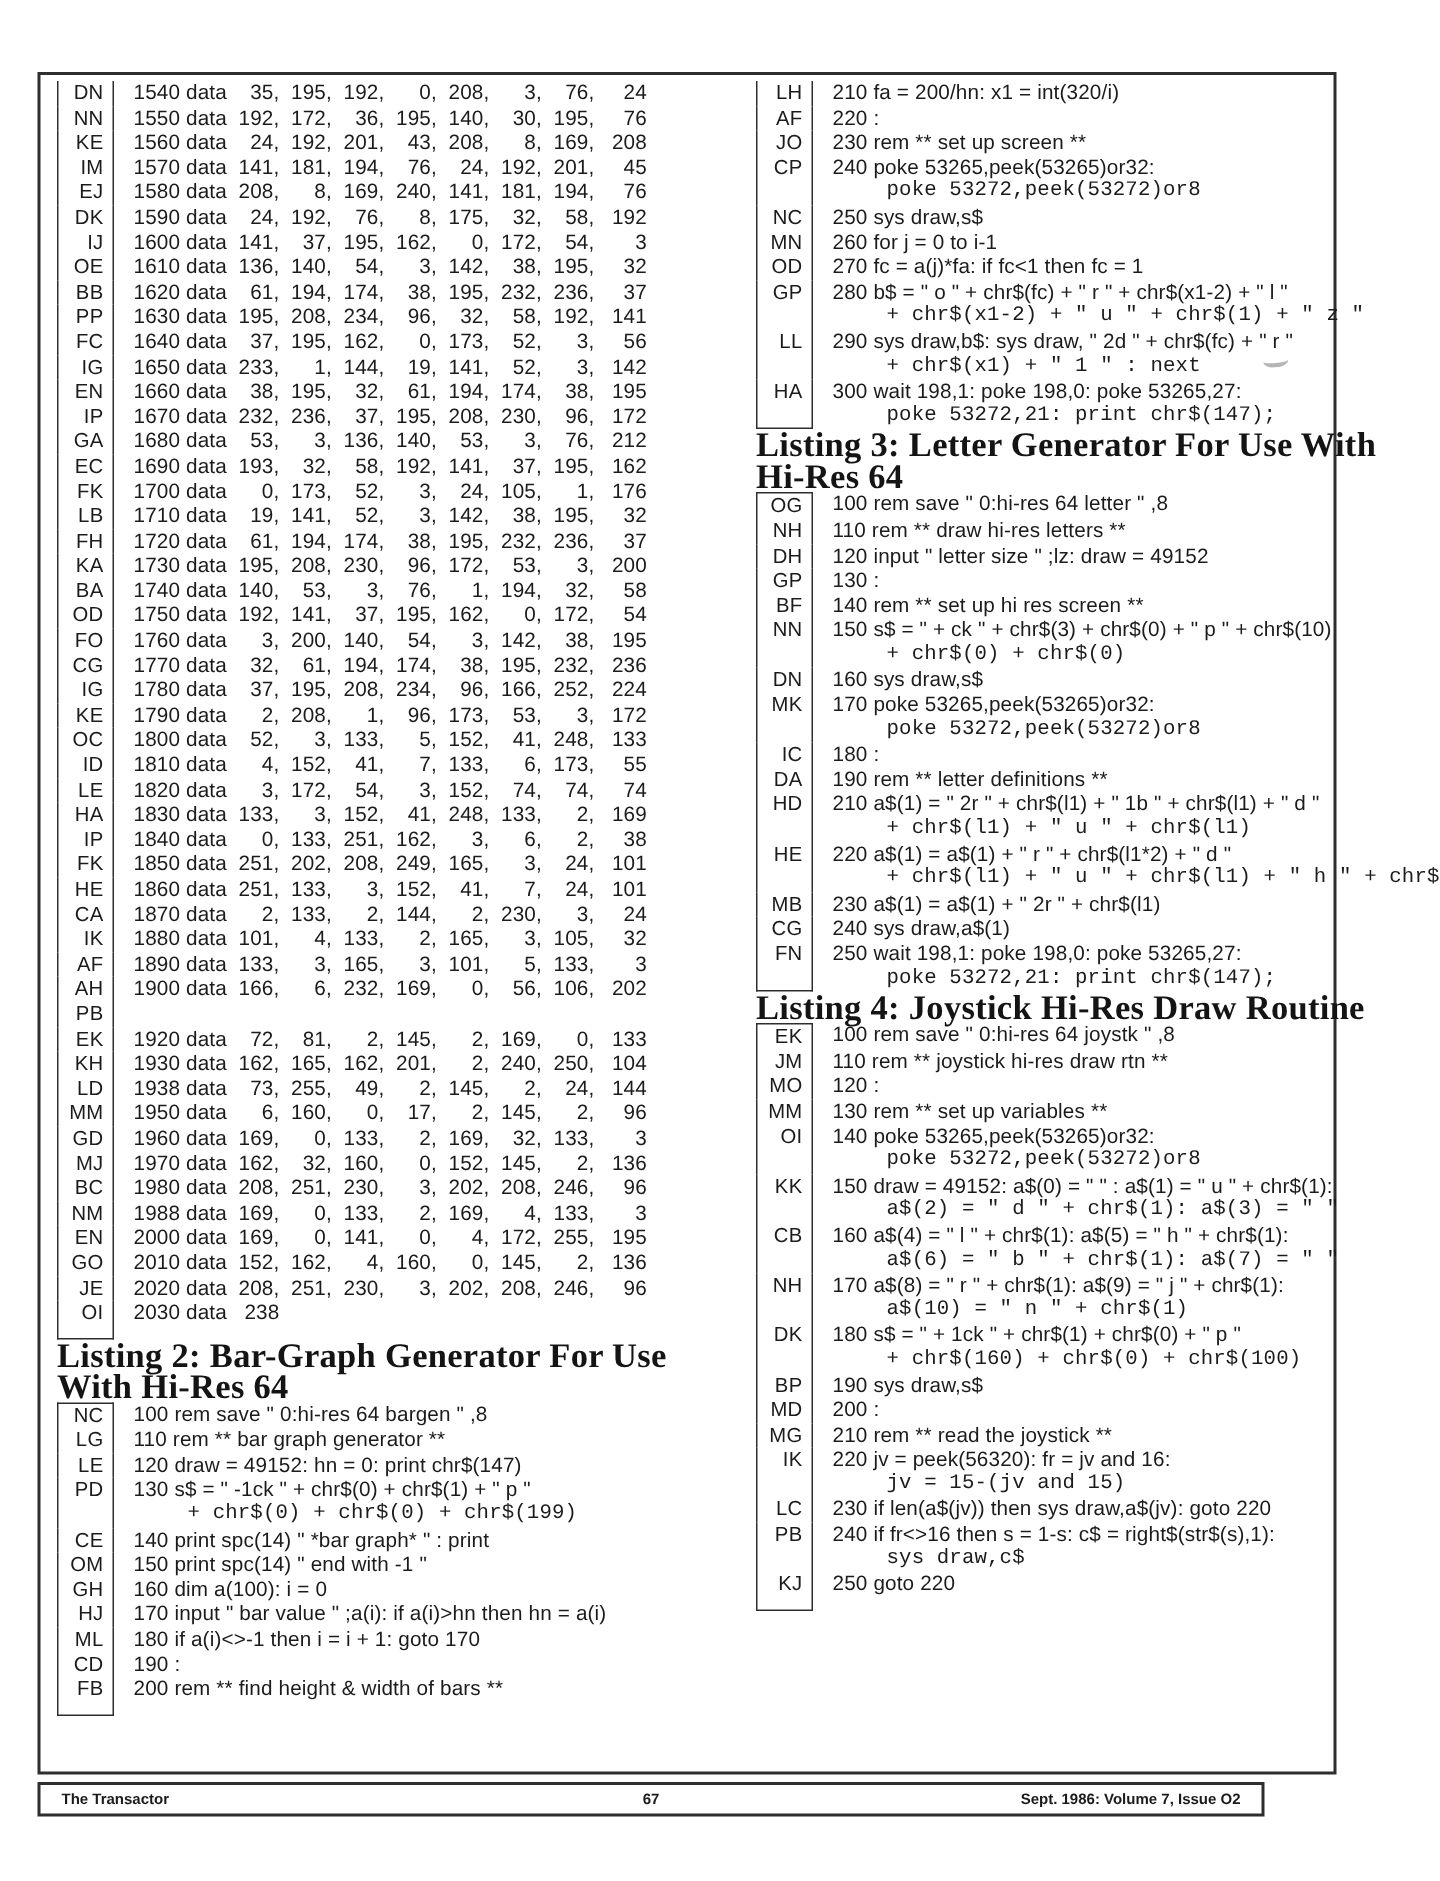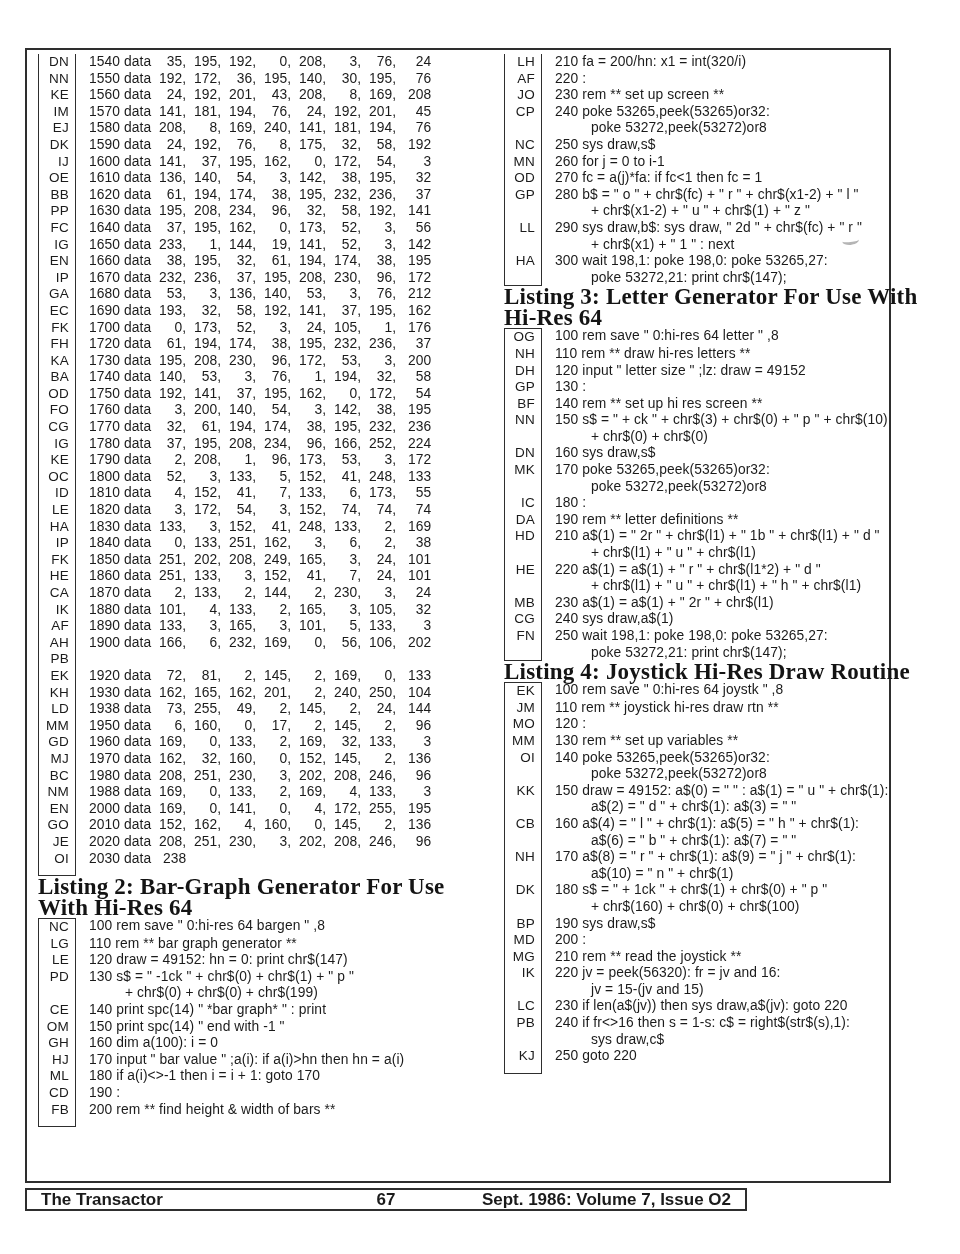--- a/index.html
+++ b/index.html
@@ -23,36 +23,36 @@
   .chk {
     flex:0 0 38px; box-sizing:border-box;
     border-left:1.5px solid #2e2e2e; border-right:1.5px solid #2e2e2e;
     text-align:right; padding-right:6px;
     font-size:13.5px; line-height:16.6px; letter-spacing:0.2px;
   }
   .listing[data-top="true"] .row:first-child .chk { border-top:1.5px solid #2e2e2e; }
   .row.last .chk { border-bottom:1.5px solid #2e2e2e; padding-bottom:8px; }
   .codecol { margin-left:13px; font-size:13.8px; line-height:16.6px; letter-spacing:0.1px; }
   .codeline { white-space:pre; }
-  .codeline.cont { padding-left:36px; }
+  .codeline.cont { padding-left:36px;font-family:Liberation Mono, monospace; }
   .ln { white-space:pre; }
   .num { display:inline-block; width:35px; text-align:right; white-space:pre; }
 
   h2.heading {
     margin:0; font-family:"Liberation Serif", serif; font-weight:bold;
     font-size:23px; line-height:21px; letter-spacing:0.2px; color:#141414;
   }
   .h-l2 { margin:38px 0 36px 0; }
   .h-l3 { margin:28px 0 36px 0; }
   .h-l4 { margin:22px 0 24px 0; }
 
   .footer {
-    position:absolute; left:25px; top:1188px; width:722px; height:23px;
+    position:absolute; left:25px; top:1188px; width:818px; height:23px;
     border:2px solid #2e2e2e; box-sizing:border-box; font-weight:bold;
-    font-size:17px;
+    font-size:10px;
   }
   .footer span { position:absolute; top:50%; transform:translateY(-50%); white-space:nowrap; }
   .footer .f-left { left:14px; }
   .footer .f-center { left:50%; transform:translate(-50%,-50%); }
   .footer .f-right { right:14px; }
 
   .scan-mark {
     position:absolute; left:842px; top:236px; width:17px; height:6px;
     border-bottom:3px solid #a9a9a9; border-radius:50%;
     transform:rotate(-6deg); opacity:0.85;
@@ -161,20 +161,26 @@
           <div class="codeline"><span class="ln">1690 data</span><span class="num">193,</span><span class="num">32,</span><span class="num">58,</span><span class="num">192,</span><span class="num">141,</span><span class="num">37,</span><span class="num">195,</span><span class="num">162</span></div>
         </div>
       </div>
       <div class="row">
         <div class="chk">FK</div>
         <div class="codecol">
           <div class="codeline"><span class="ln">1700 data</span><span class="num">0,</span><span class="num">173,</span><span class="num">52,</span><span class="num">3,</span><span class="num">24,</span><span class="num">105,</span><span class="num">1,</span><span class="num">176</span></div>
         </div>
       </div>
       <div class="row">
+        <div class="chk">LB</div>
+        <div class="codecol">
+          <div class="codeline"><span class="ln">1710 data</span><span class="num">19,</span><span class="num">141,</span><span class="num">52,</span><span class="num">3,</span><span class="num">142,</span><span class="num">38,</span><span class="num">195,</span><span class="num">32</span></div>
+        </div>
+      </div>
+      <div class="row">
         <div class="chk">FH</div>
         <div class="codecol">
           <div class="codeline"><span class="ln">1720 data</span><span class="num">61,</span><span class="num">194,</span><span class="num">174,</span><span class="num">38,</span><span class="num">195,</span><span class="num">232,</span><span class="num">236,</span><span class="num">37</span></div>
         </div>
       </div>
       <div class="row">
         <div class="chk">KA</div>
         <div class="codecol">
           <div class="codeline"><span class="ln">1730 data</span><span class="num">195,</span><span class="num">208,</span><span class="num">230,</span><span class="num">96,</span><span class="num">172,</span><span class="num">53,</span><span class="num">3,</span><span class="num">200</span></div>
         </div>

